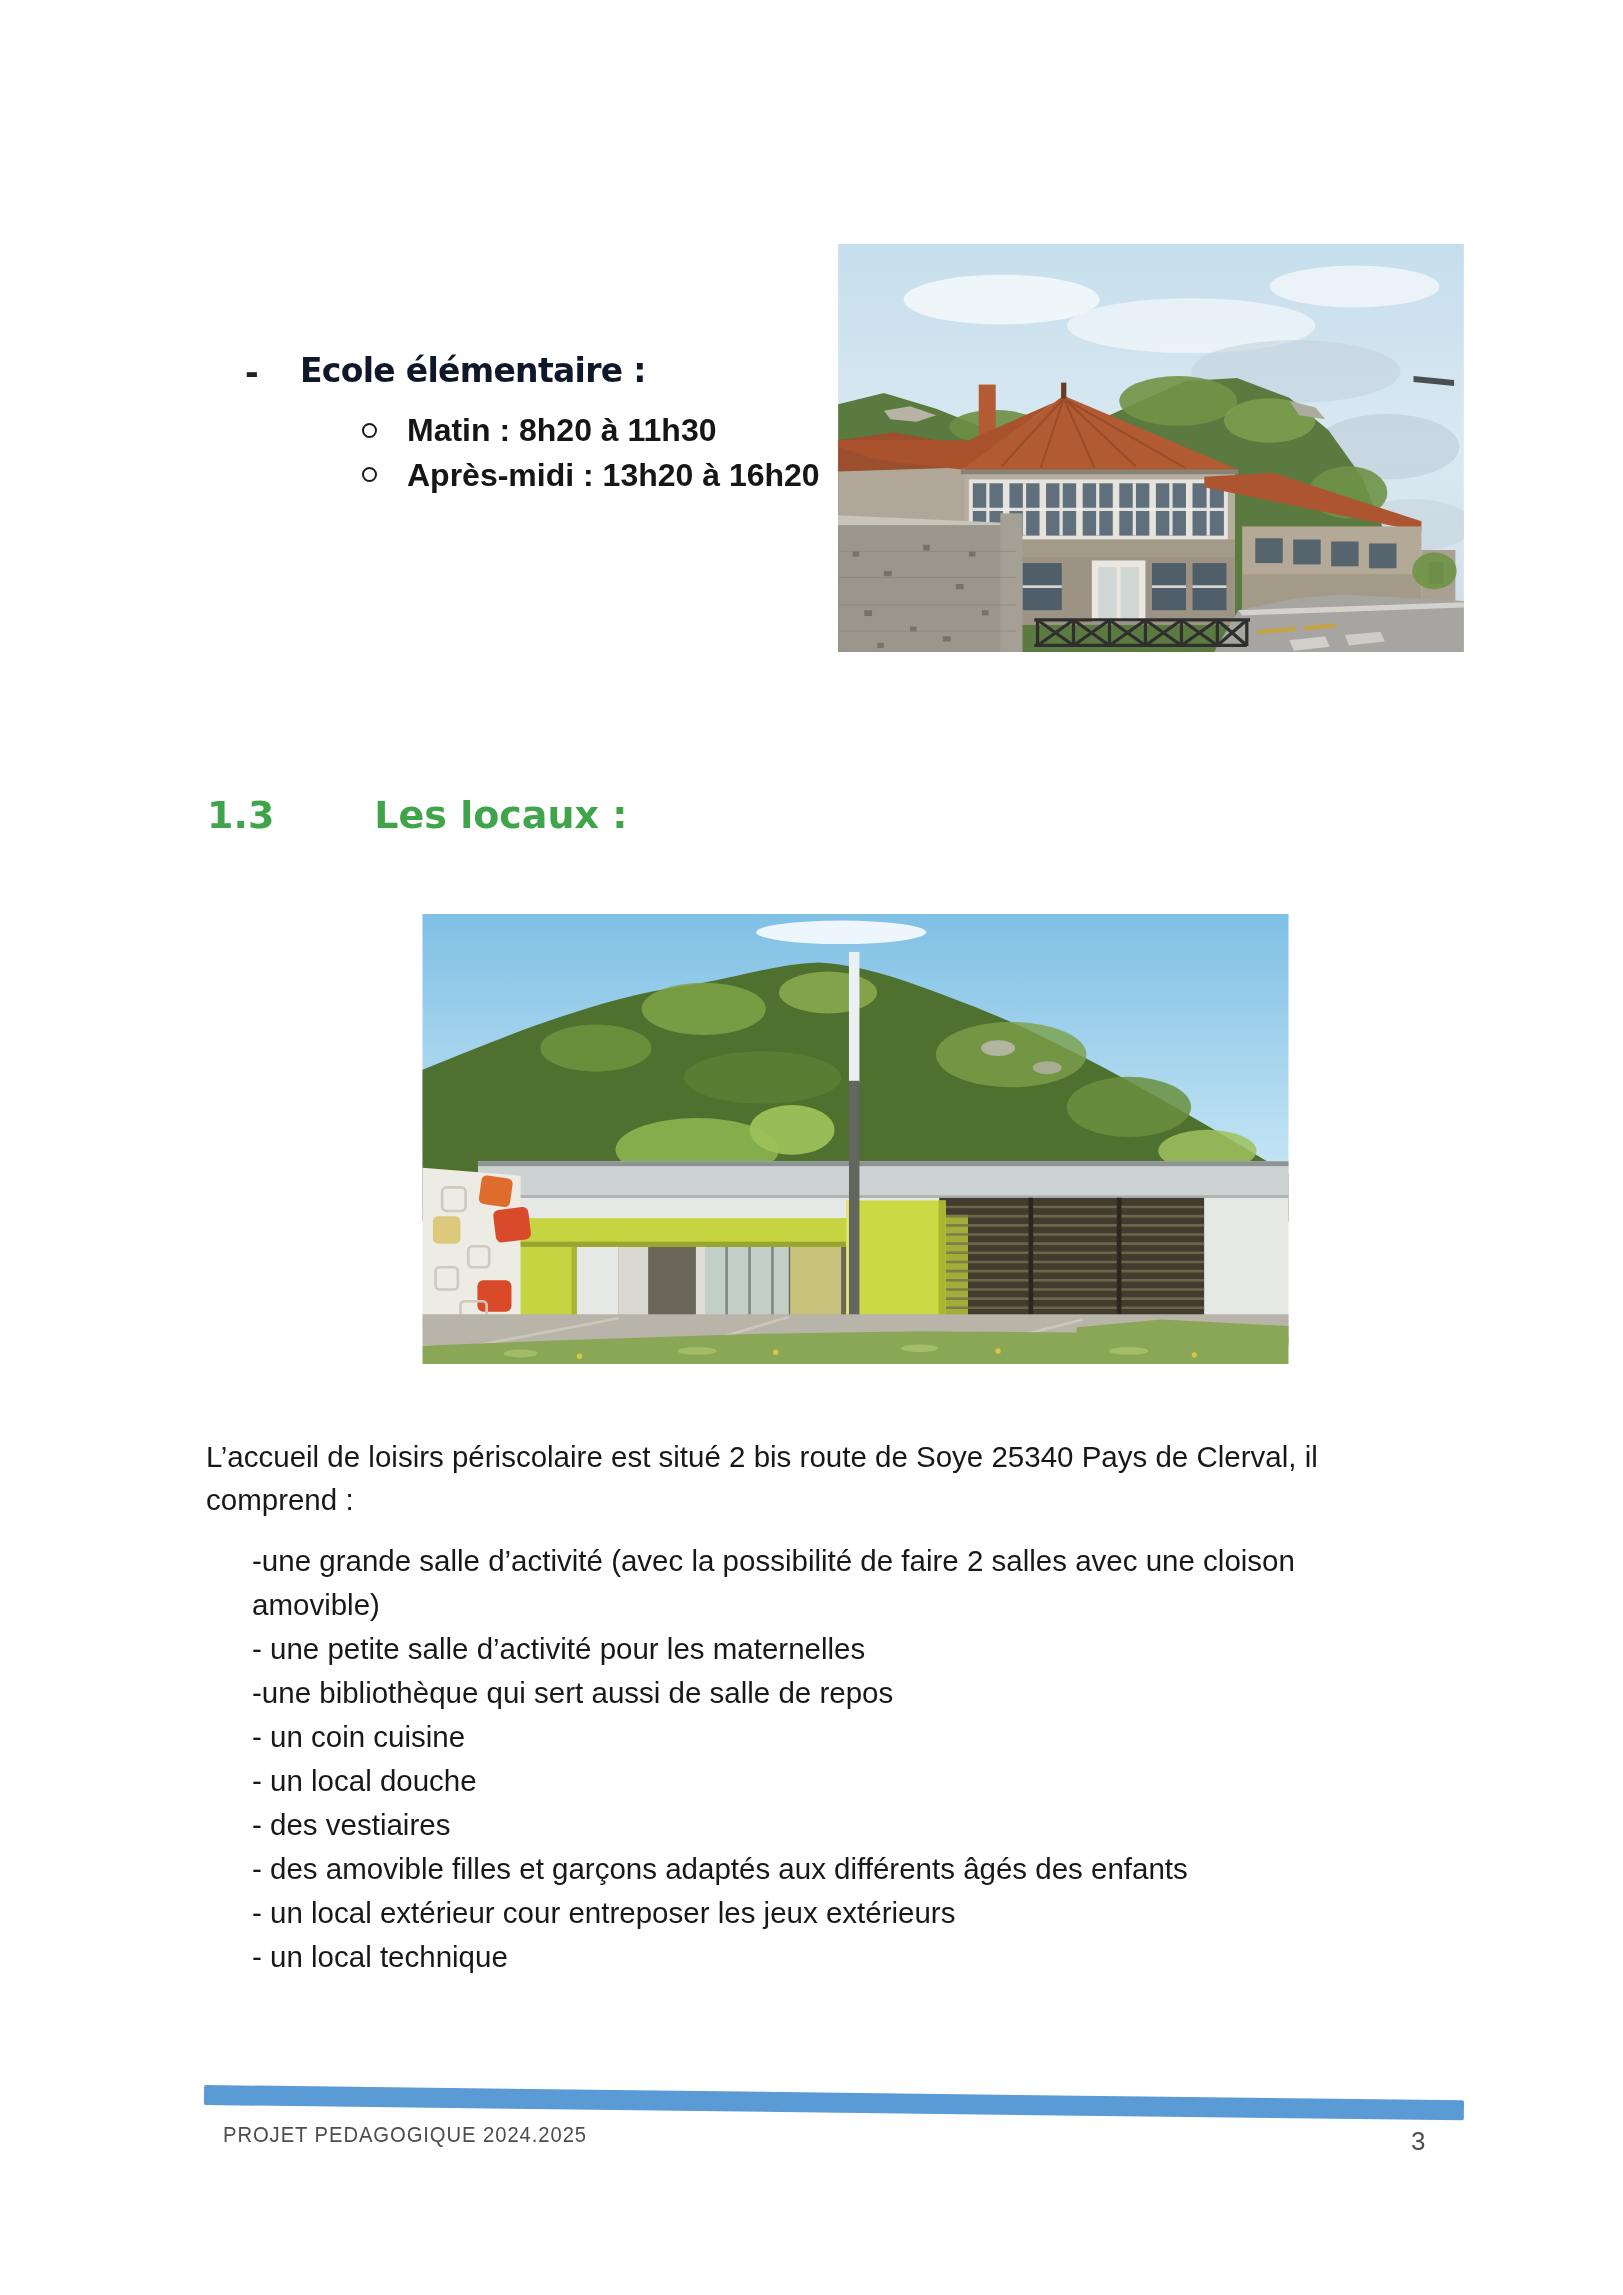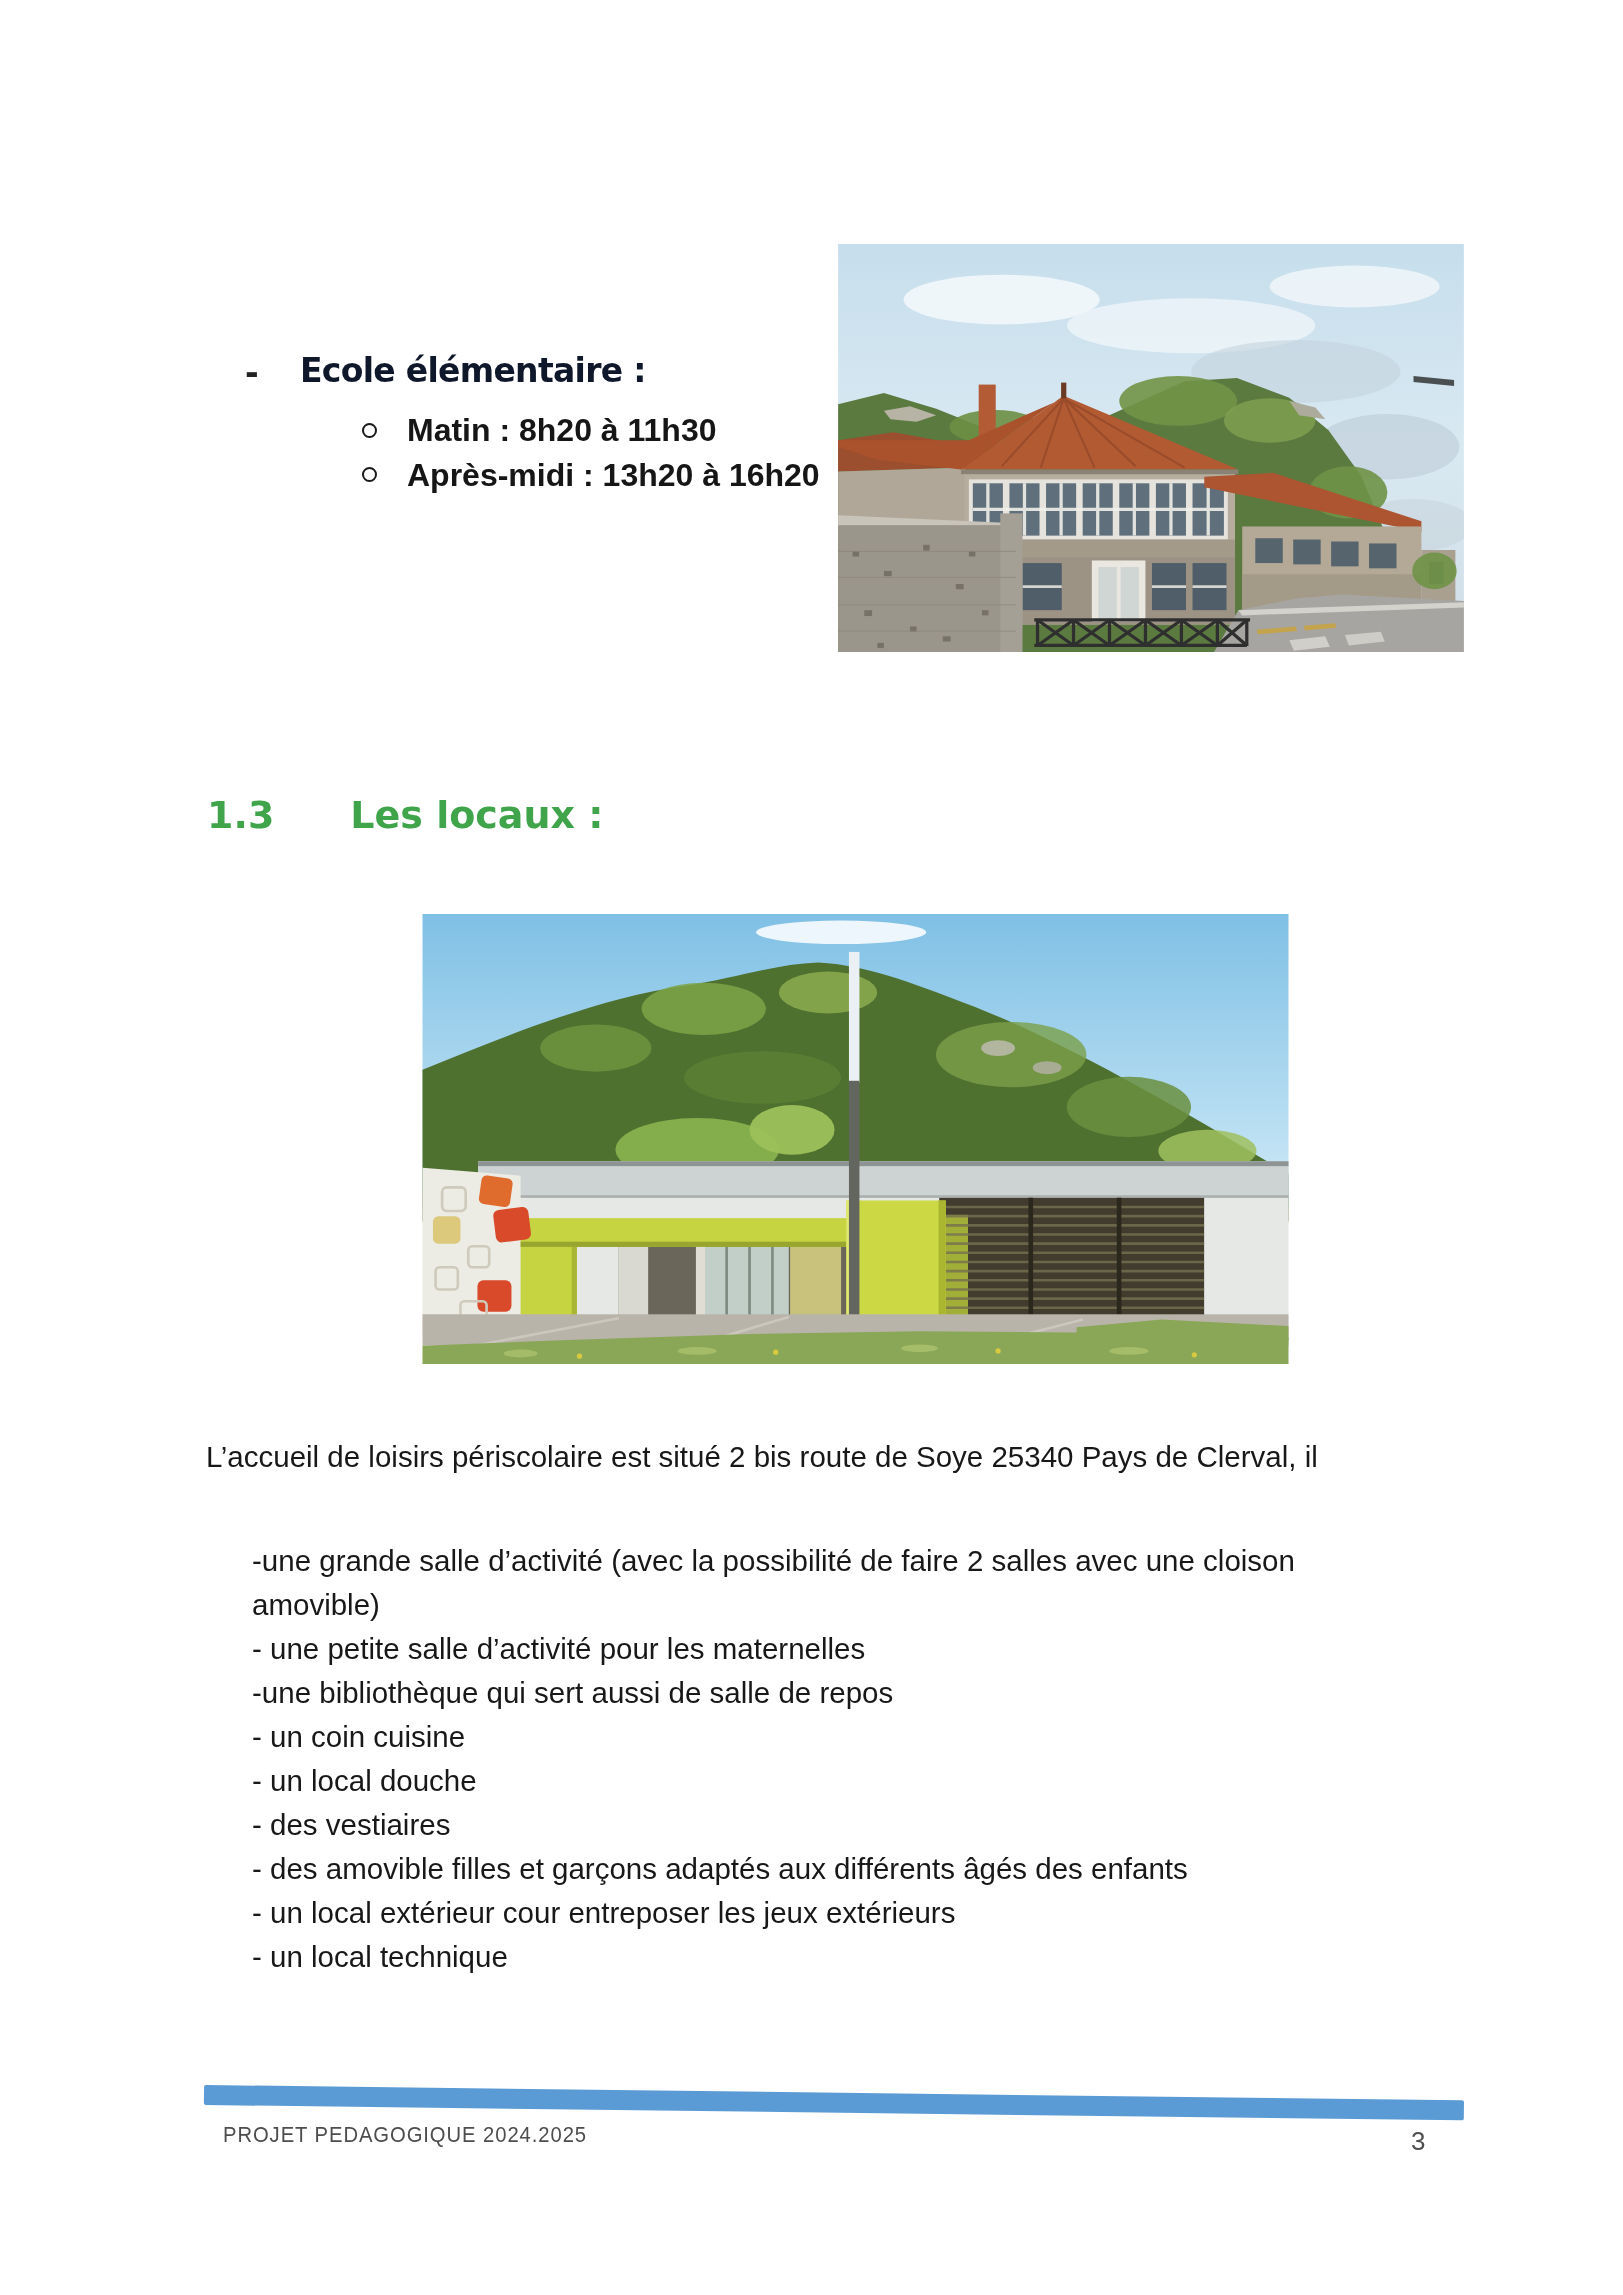--- a/index.html
+++ b/index.html
@@ -36,21 +36,21 @@
     box-sizing:border-box;
     background:transparent;
   }
   
   .section-heading{
     left:207px;top:793px;
     font-family:"DejaVu Sans", sans-serif;
     font-size:38px;font-weight:600;
     letter-spacing:0px;white-space:nowrap;
   }
-  .section-number{margin-right:76px;}
+  .section-number{margin-right:100px;}
   
   .intro{
     left:206px;top:1435px;
     font-size:29.5px;line-height:43px;
     white-space:nowrap;color:#181818;
   }
   
   .facilities{
     left:252px;top:1539px;
     font-size:29.5px;line-height:44px;
@@ -294,20 +294,21 @@
         <circle cx="240" cy="676" r="4"></circle>
           <circle cx="540" cy="670" r="4"></circle>
         <circle cx="880" cy="668" r="4"></circle>
           <circle cx="1180" cy="674" r="4"></circle>
       </g>
     </g>
   </svg>
 
   <div class="abs intro">
     <div>L’accueil de loisirs périscolaire est situé 2 bis route de Soye 25340 Pays de Clerval, il</div>
+    <div>comprend :</div>
   </div>
 
   <div class="abs facilities">
     <div>-une grande salle d’activité (avec la possibilité de faire 2 salles avec une cloison</div>
     <div>amovible)</div>
     <div>- une petite salle d’activité pour les maternelles</div>
     <div>-une bibliothèque qui sert aussi de salle de repos</div>
     <div>- un coin cuisine</div>
     <div>- un local douche</div>
     <div>- des vestiaires</div>

